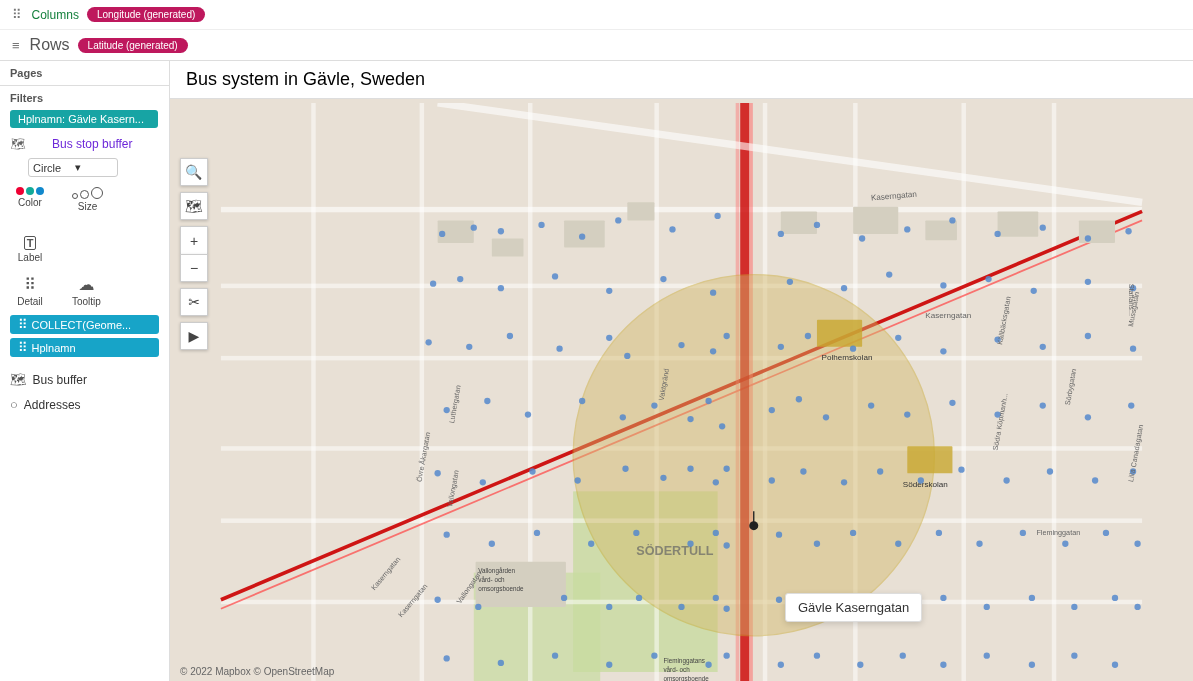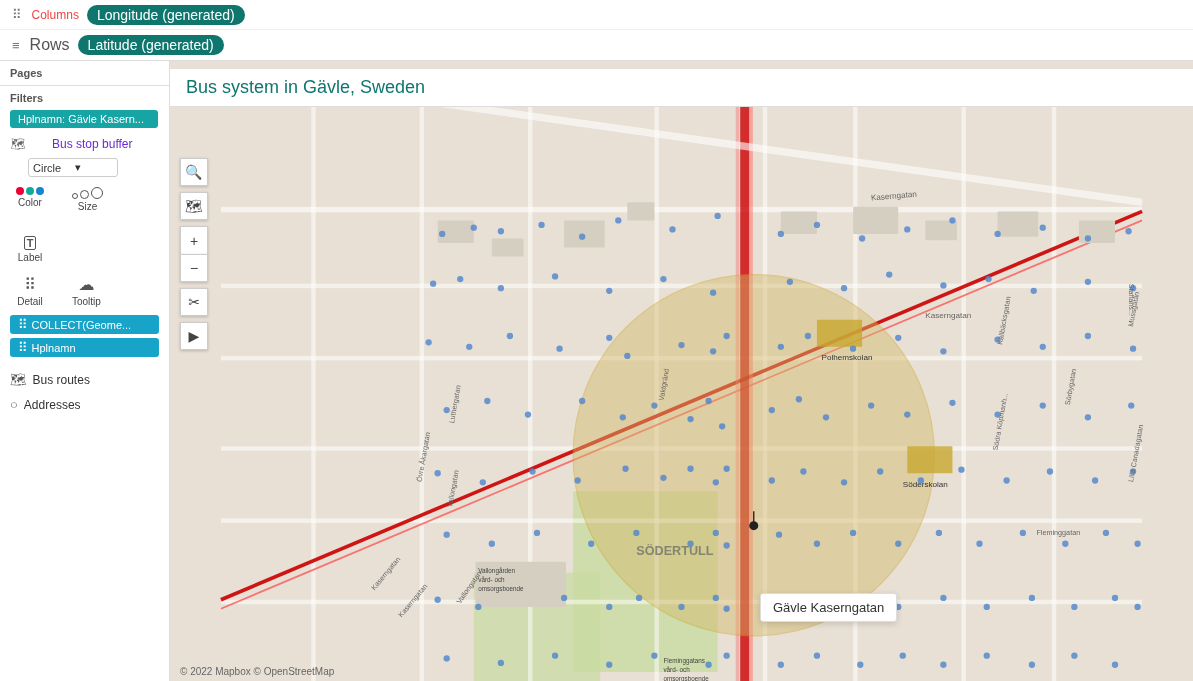--- a/index.html
+++ b/index.html
@@ -1,17 +1,17 @@
 <!DOCTYPE html>
 <html><head>
   <meta charset="utf-8">
   <style>
     * { box-sizing: border-box; margin: 0; padding: 0; }
     body { font-family: 'Segoe UI', Arial, sans-serif; font-size: 12px; background: #f5f5f5; display: flex; flex-direction: column; height: 681px; width: 1193px; overflow: hidden; }
-    .pill-green { background: #0f766e; color: #fff; border-radius: 10px; padding: 2px 10px; font-size: 14px; }
+    .pill-green { background: #be185d; color: #fff; border-radius: 10px; padding: 2px 10px; font-size: 10px; }
 
     .main-layout { display: flex; flex: 1; overflow: hidden; }
 
     
     .left-panel { width: 170px; min-width: 170px; background: #fff; border-right: 1px solid #ddd; display: flex; flex-direction: column; overflow-y: auto; padding: 0; }
 
     .section-header { font-size: 11px; color: #555; font-weight: 600; padding: 6px 10px 2px 10px; text-transform: none; letter-spacing: 0; border-top: 1px solid #ddd; margin-top: 4px; }
     .section-header:first-child { border-top: none; margin-top: 0; }
 
     .filter-chip { background: #17a4a4; color: #fff; border-radius: 3px; padding: 3px 8px; font-size: 11px; margin: 4px 10px; display: inline-block; max-width: 148px; overflow: hidden; text-overflow: ellipsis; white-space: nowrap; cursor: pointer; }
@@ -37,21 +37,21 @@
     .chip-blue { background: #17a4c8; color: #fff; border-radius: 3px; padding: 2px 8px; font-size: 11px; margin: 2px 10px; display: flex; align-items: center; gap: 4px; cursor: pointer; }
     .chip-dots { font-size: 13px; }
 
     .nav-item { display: flex; align-items: center; gap: 6px; padding: 5px 10px; cursor: pointer; }
     .nav-item-icon { font-size: 13px; color: #555; }
     .nav-item-label { font-size: 12px; color: #333; }
 
     
     .map-area { flex: 1; position: relative; overflow: hidden; background: #e8e0d5; }
 
-    .map-title { position: absolute; top: 8px; left: 0; right: 0; background: #fff; padding: 8px 16px; font-size: 18px; font-weight: 400; color: #0f766e; z-index: 10; border-bottom: 1px solid #ddd; }
+    .map-title { position: absolute; top: 0; left: 0; right: 0; background: #fff; padding: 8px 16px; font-size: 18px; font-weight: 400; color: #000000; z-index: 10; border-bottom: 1px solid #ddd; }
 
     .map-container { position: absolute; top: 42px; left: 0; right: 0; bottom: 0; overflow: hidden; }
 
     
     .map-svg { width: 100%; height: 100%; }
 
     
     .map-controls { position: absolute; top: 55px; left: 10px; z-index: 20; display: flex; flex-direction: column; gap: 1px; }
     .map-btn { width: 28px; height: 28px; background: #fff; border: 1px solid #ccc; display: flex; align-items: center; justify-content: center; cursor: pointer; font-size: 14px; color: #444; box-shadow: 0 1px 3px rgba(0,0,0,0.2); }
     .map-btn-group { display: flex; flex-direction: column; }
@@ -86,21 +86,21 @@
     .sc-lg { width: 12px; height: 12px; }
 
     .label-T { font-size: 11px; font-weight: bold; border: 1px solid #555; border-radius: 2px; padding: 0 2px; color: #555; }
   </style>
 </head>
 <body>
 
 <div class="topbar-wrapper">
   <div class="topbar-row">
     <span class="topbar-icon">⠿</span>
-    <span style="color:#ef4444; font-size:12px;">Columns</span>
+    <span style="color:#15803d; font-size:12px;">Columns</span>
     <span class="pill-green">Longitude (generated)</span>
   </div>
   <div class="topbar-row">
     <span class="topbar-icon">≡</span>
     <span style="color:#555; font-size:16px;">Rows</span>
     <span class="pill-green">Latitude (generated)</span>
   </div>
 </div>
 
 <div class="main-layout">
@@ -173,21 +173,21 @@
 
     <div class="chip-blue">
       <span class="chip-dots">⠿</span>
       <span>Hplnamn</span>
     </div>
 
     <div style="height:8px;"></div>
 
     <div class="nav-item">
       <span class="nav-item-icon">🗺</span>
-      <span class="nav-item-label">Bus routes</span>
+      <span class="nav-item-label">Bus buffer</span>
     </div>
 
     <div class="nav-item">
       <span class="nav-item-icon">○</span>
       <span class="nav-item-label">Addresses</span>
     </div>
 
   </div>
 
   <div class="map-area">
@@ -437,21 +437,21 @@
           <div class="map-btn">+</div>
           <div class="map-btn">−</div>
         </div>
         <div style="height:4px;"></div>
         <div class="map-btn">✂</div>
         <div style="height:4px;"></div>
         <div class="map-btn">▶</div>
       </div>
 
       
-      <div class="map-tooltip" style="left: 590px; top: 490px;">
+      <div class="map-tooltip" style="left: 615px; top: 490px;">
         <span>Gävle Kaserngatan</span>
       </div>
 
       
       <div class="map-attribution">
         <span>© 2022 Mapbox © OpenStreetMap</span>
       </div>
     </div>
   </div>
 </div>

